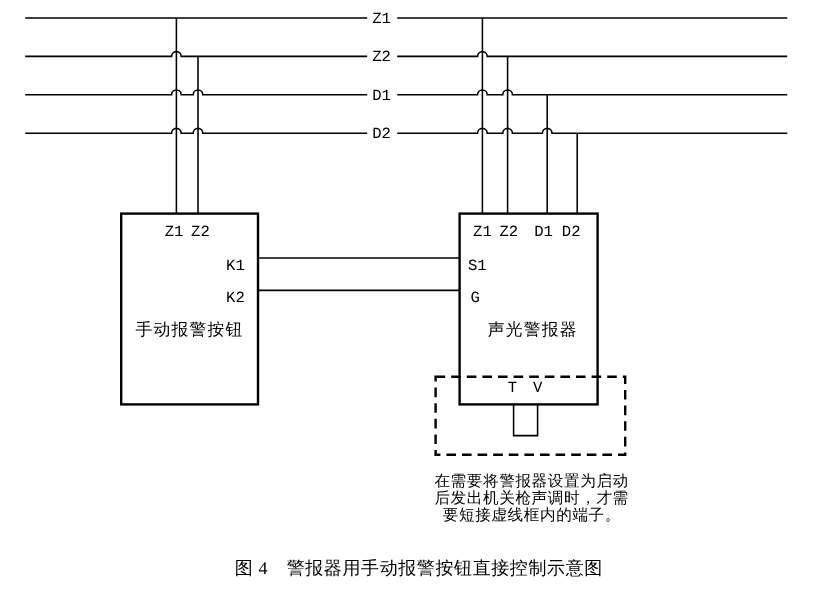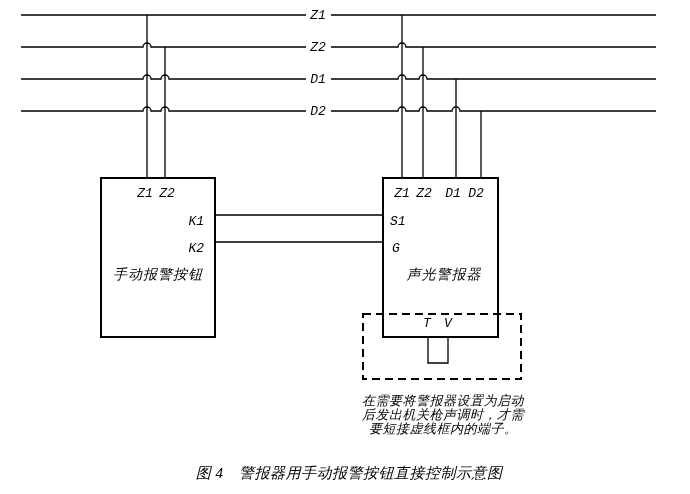--- a/index.html
+++ b/index.html
@@ -6,21 +6,20 @@
     margin: 0;
     padding: 0;
     background: #ffffff;
   }
   .figure {
     position: relative;
     width: 690px;
     height: 494px;
     background: #ffffff;
     font-family: "Liberation Serif", serif;
-    font-style: italic;
   }
   svg text {
     fill: #000000;
     user-select: none;
   }
   .term {
     font-family: "Liberation Mono", "DejaVu Sans Mono", monospace;
     font-size: 13px;
   }
   .cjk-title {

